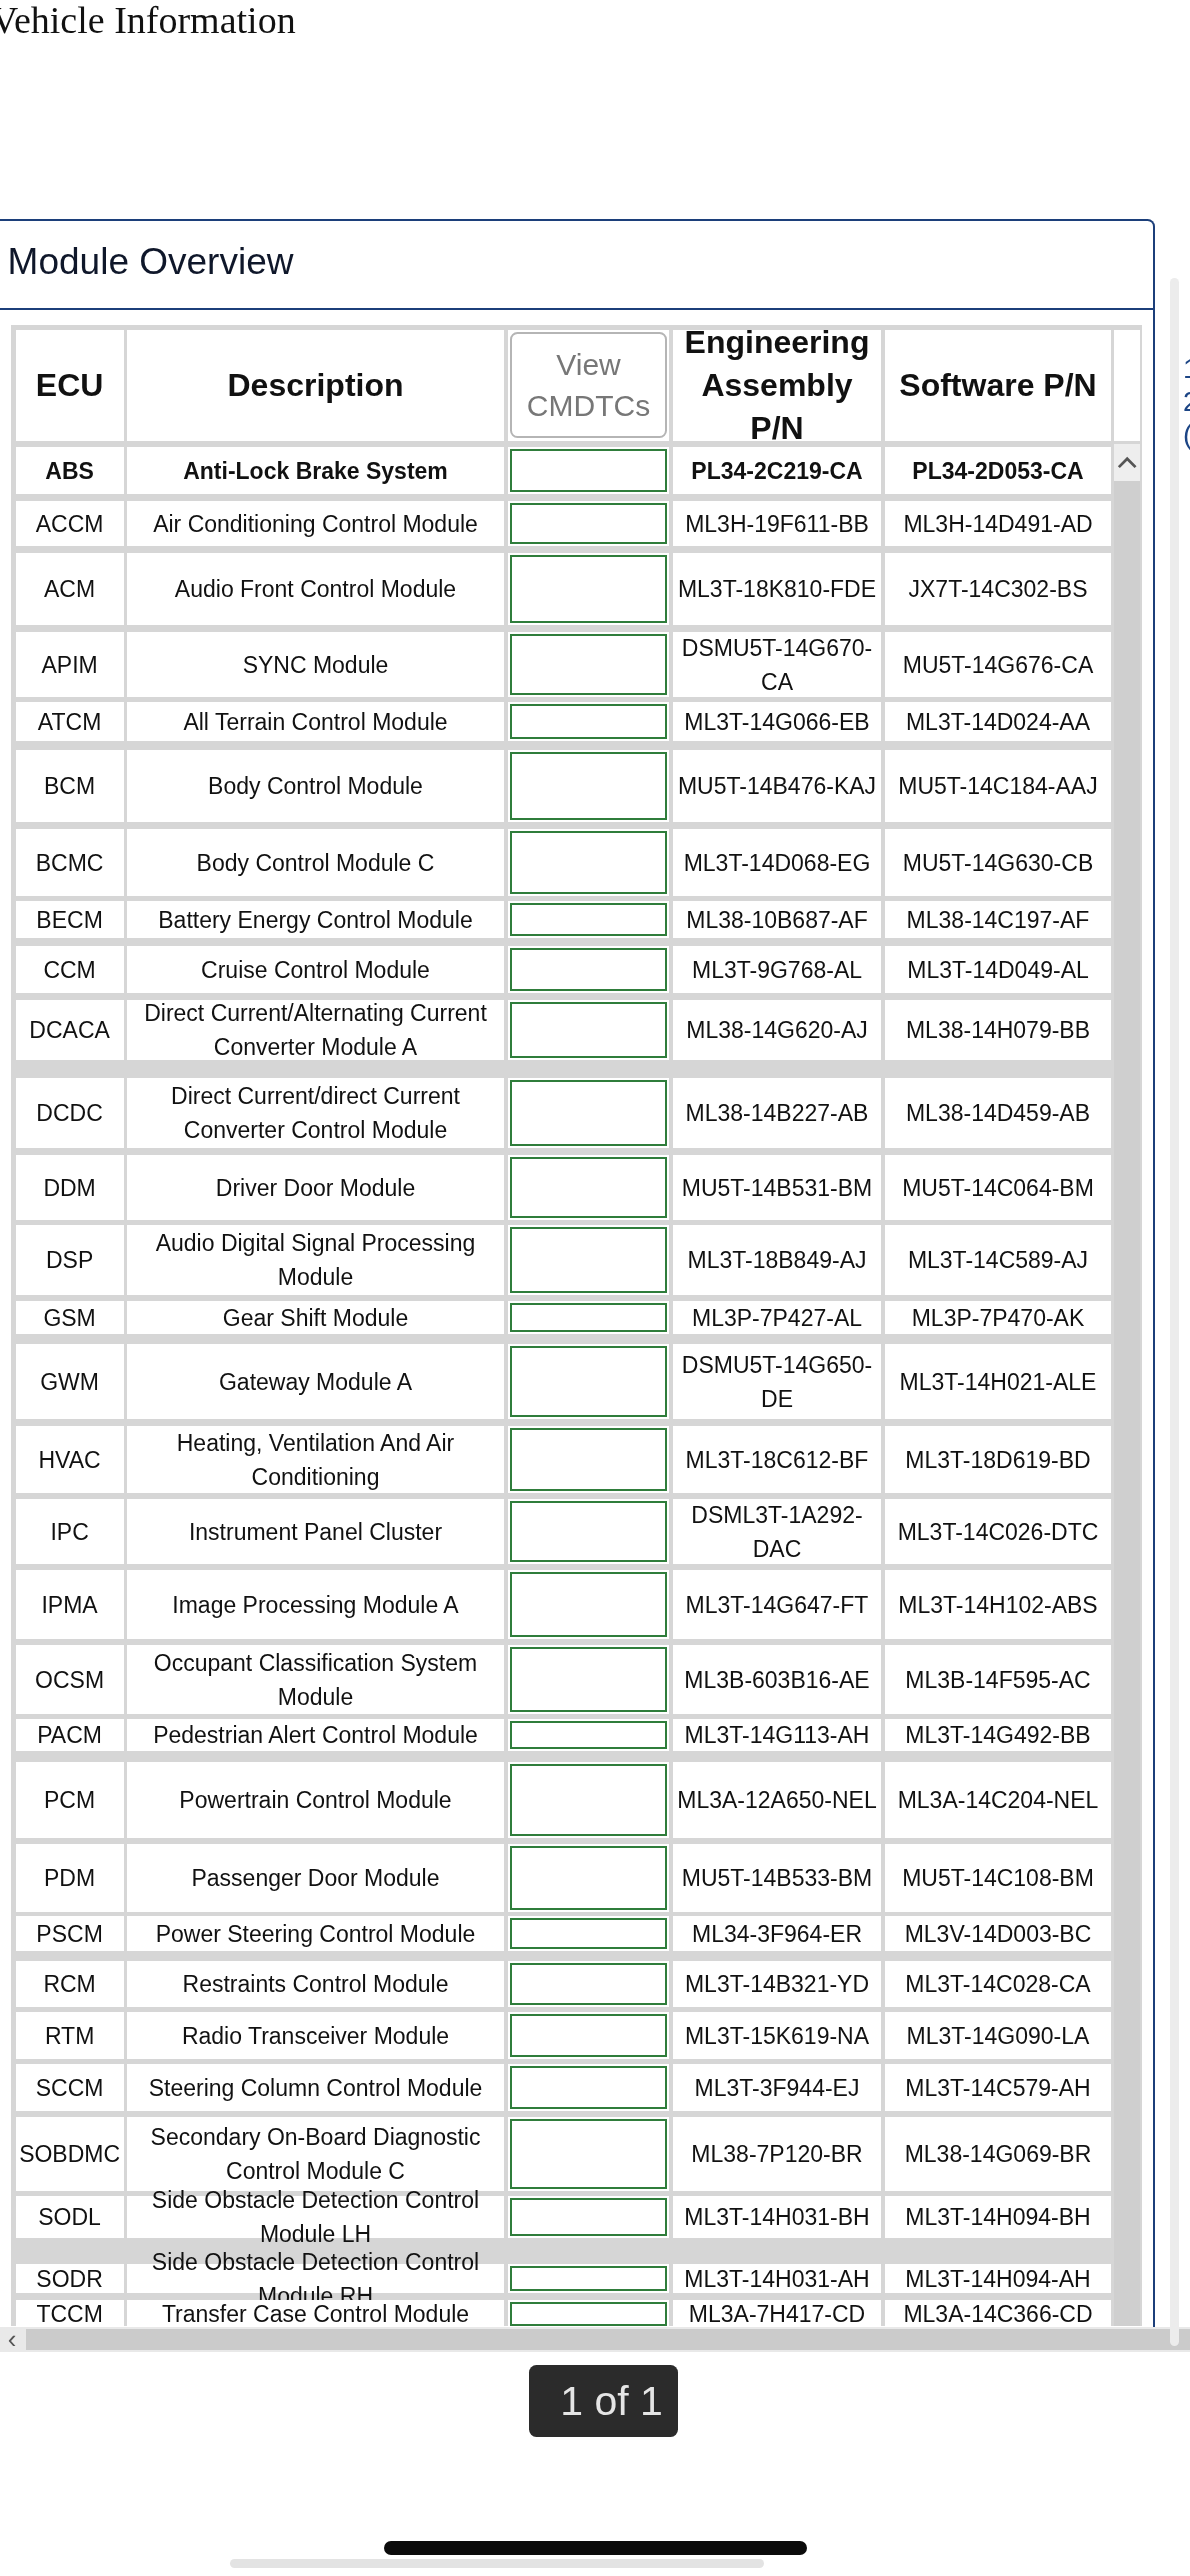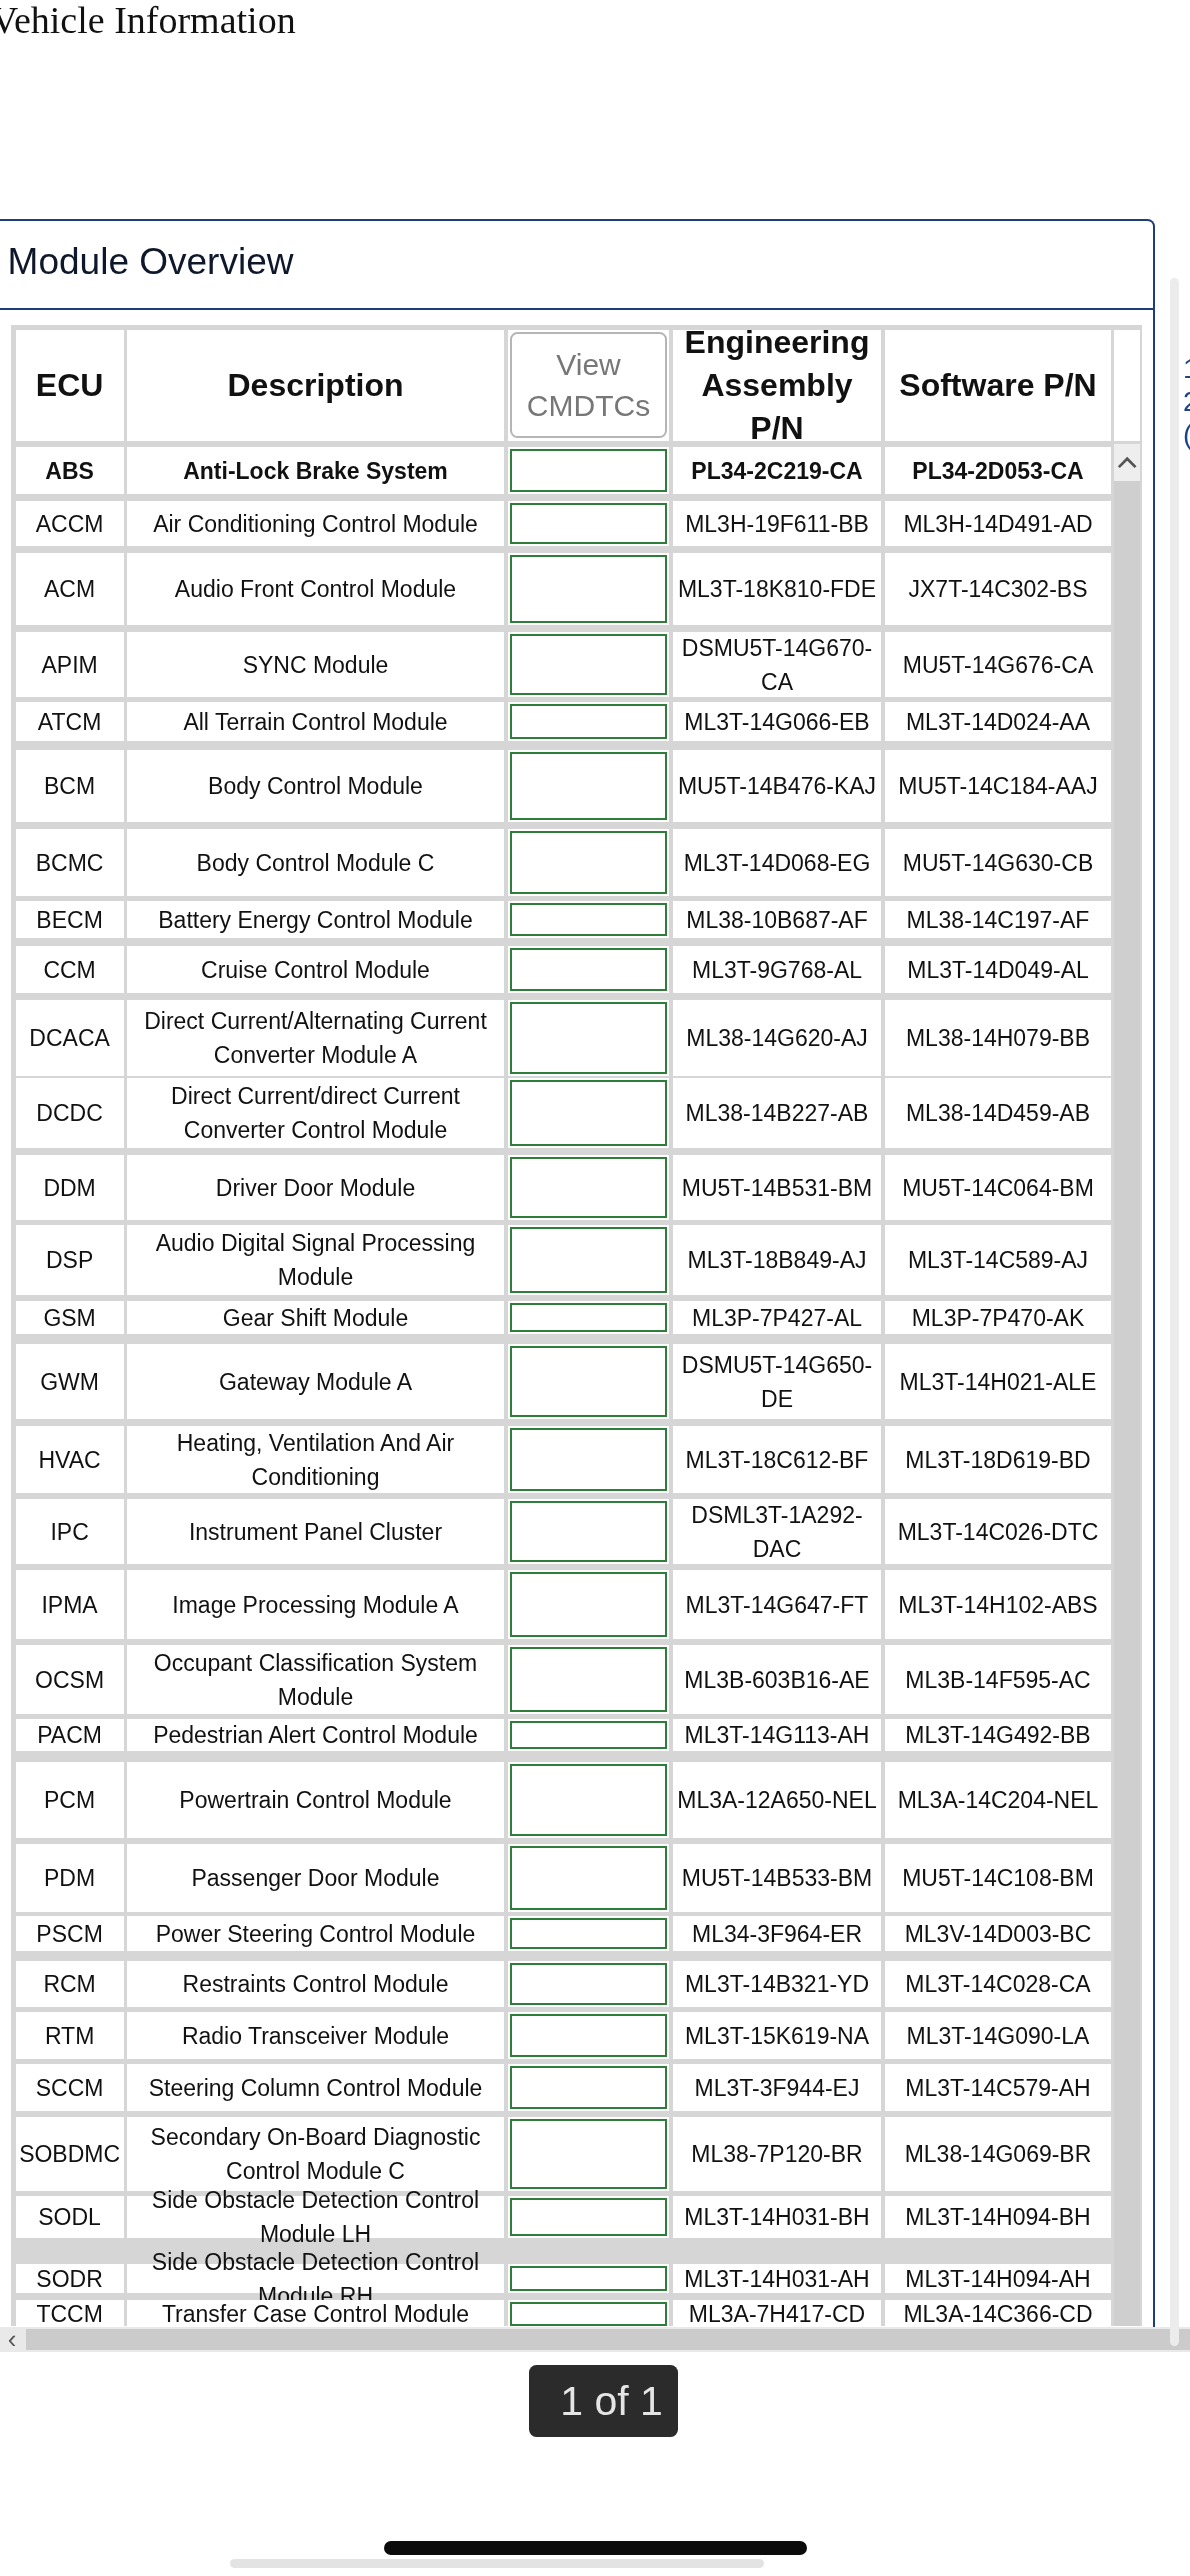--- a/index.html
+++ b/index.html
@@ -129,21 +129,21 @@
       </div>
       <div class="grid-row" style="top: 621px; height: 47px;">
         <div class="cell c-ecu">CCM</div>
         <div class="cell c-desc">Cruise Control Module</div>
         <div class="cell c-cm">
           <div class="green-box"></div>
         </div>
         <div class="cell c-eng">ML3T-9G768-AL</div>
         <div class="cell c-sw">ML3T-14D049-AL</div>
       </div>
-      <div class="grid-row" style="top: 675px; height: 76px;">
+      <div class="grid-row" style="top: 675px; height: 60px;">
         <div class="cell c-ecu">DCACA</div>
         <div class="cell c-desc">Direct Current/Alternating Current Converter Module A</div>
         <div class="cell c-cm">
           <div class="green-box"></div>
         </div>
         <div class="cell c-eng">ML38-14G620-AJ</div>
         <div class="cell c-sw">ML38-14H079-BB</div>
       </div>
       <div class="grid-row" style="top: 753px; height: 70px;">
         <div class="cell c-ecu">DCDC</div>

